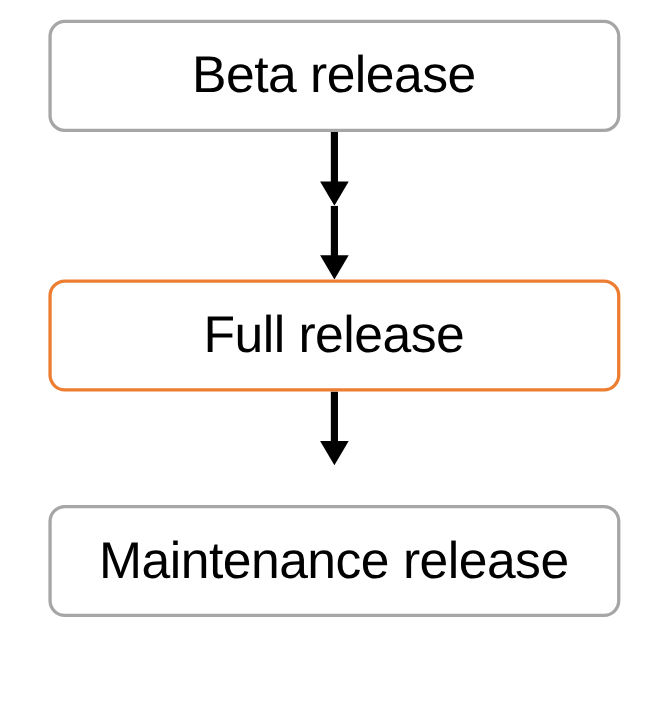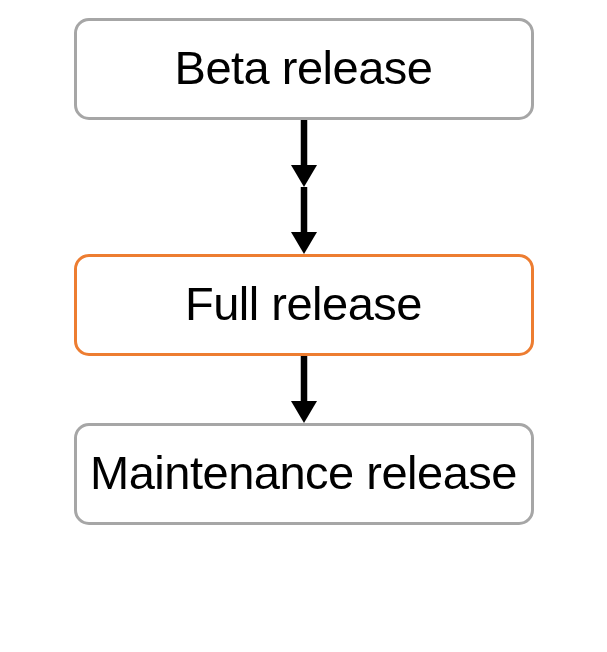--- a/index.html
+++ b/index.html
@@ -11,21 +11,21 @@
   }
   *{margin:0;padding:0;box-sizing:border-box;}
   html,body{width:607px;height:652px;background:var(--bg);overflow:hidden;}
   body{font-family:"Liberation Sans","DejaVu Sans",sans-serif;}
   .canvas{
     width:607px;height:652px;
     display:flex;flex-direction:column;align-items:center;
     padding-top:18px;
   }
   .node{
-    width:460px;height:102px;
+    width:520px;height:102px;
     border:3px solid var(--default-border);
     border-radius:15px;
     background:var(--bg);
     display:flex;align-items:center;justify-content:center;
     flex:0 0 auto;
   }
   .node.highlight{border-color:var(--highlight-border);}
   .node-label{
     font-size:47px;
     line-height:1;
@@ -69,17 +69,17 @@
     <span class="node-label">Full release</span>
   </div>
 
   <div class="arrow">
     <svg viewBox="0 0 28 67" xmlns="http://www.w3.org/2000/svg">
       <rect x="10.75" y="0" width="6.5" height="47" fill="var(--arrow)"></rect>
       <polygon points="1,45 27,45 14,67" fill="var(--arrow)"></polygon>
     </svg>
   </div>
 
-  <div class="node" style="border-color: rgb(166, 166, 166);">
+  <div class="node" style="border-color: rgb(166, 166, 166); margin-top: 36px;">
     <span class="node-label">Maintenance release</span>
   </div>
 
 </div>
 
 </body></html>

